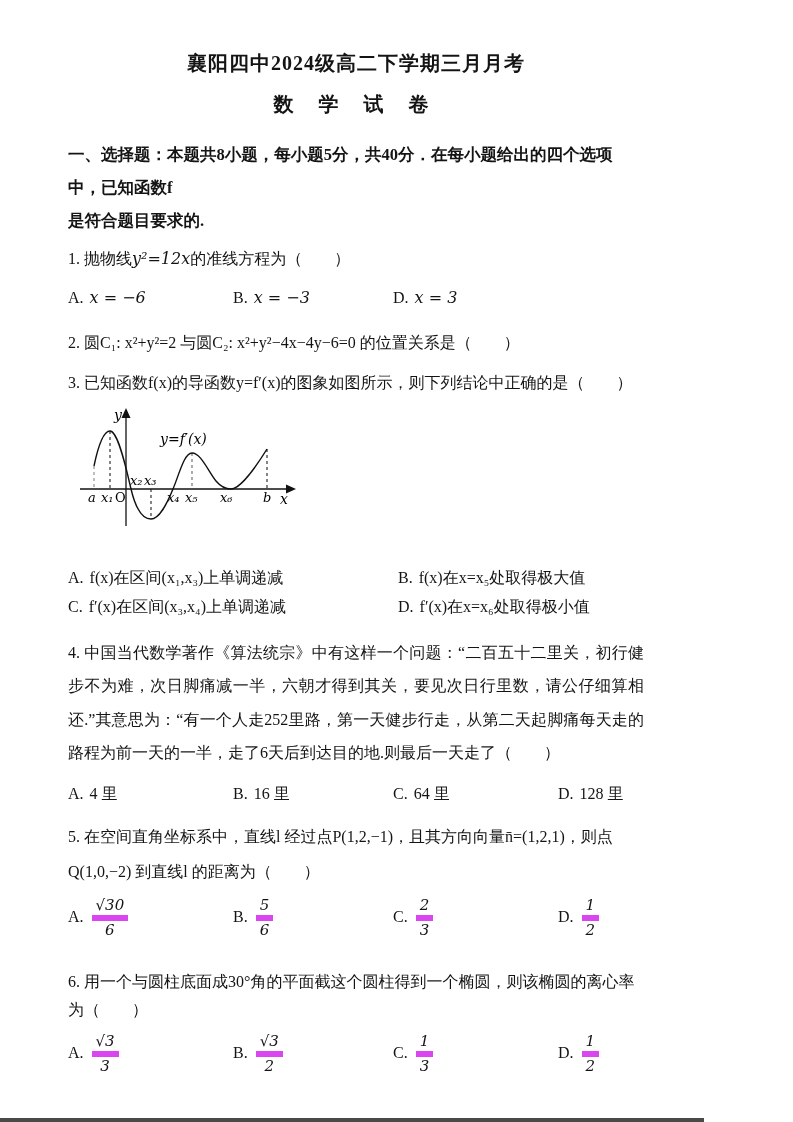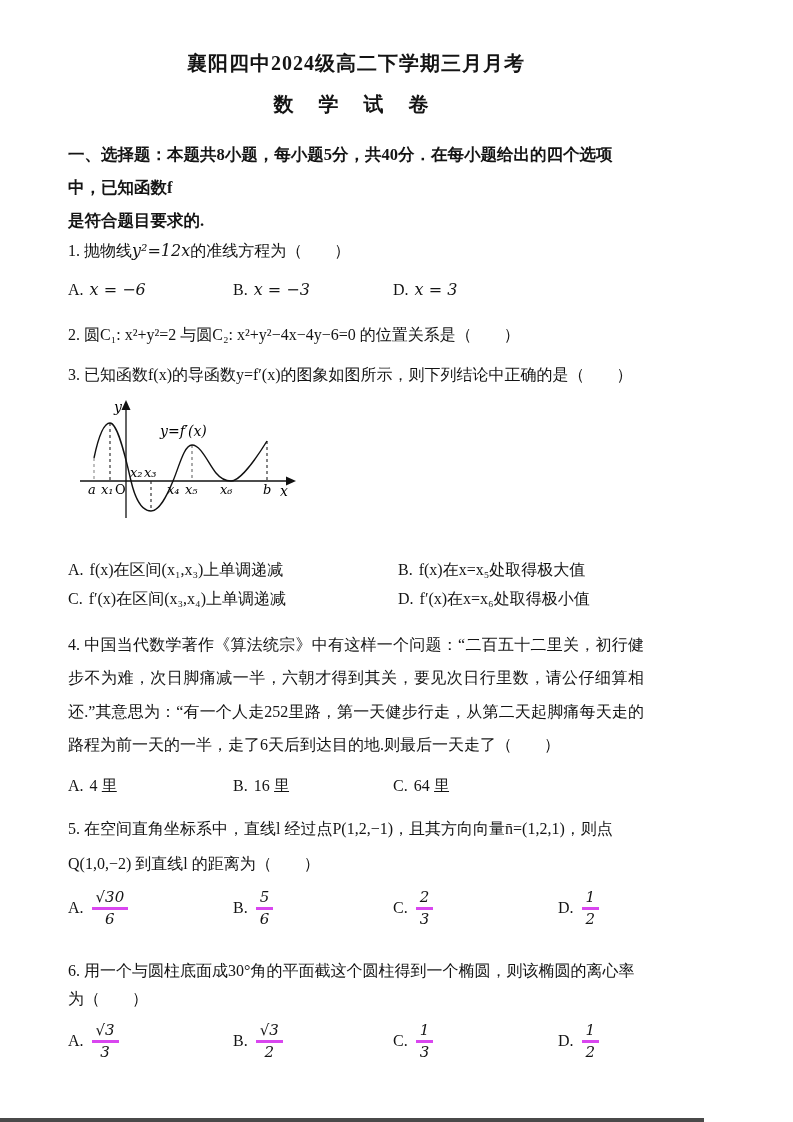--- a/index.html
+++ b/index.html
@@ -27,24 +27,24 @@
   .opts4 .opt:nth-child(3){ width:165px; }
   .opts4 .opt:nth-child(4){ flex:1; }
   .opt { white-space:nowrap; }
   .opt-label { margin-right:6px; }
   .opts2 { display:grid; grid-template-columns:330px 1fr; margin-top:10px; }
   .frac {
     display:inline-block; text-align:center; vertical-align:middle;
     line-height:1.15; font-size:15px; margin-left:2px;
     font-family:"DejaVu Serif","Liberation Serif",serif; font-style:italic;
   }
-  .frac .num { display:block; border-bottom:3px solid #d946ef; padding:0 4px 1px 4px; }
+  .frac .num { display:block; border-bottom:6px solid #d946ef; padding:0 4px 1px 4px; }
   .frac .den { display:block; padding-top:1px; }
   .figure-wrap { margin:8px 0 4px 6px; }
-  .q1 { }
+  .q1 { margin-top:8px; }
   .q2 { margin-top:16px; }
   .q3 { margin-top:12px; }
   .q4 { margin-top:14px; }
   .q4 .q-stem { text-align:justify; line-height:2.1; }
   .q5 { margin-top:10px; }
   .q5 .q-stem { line-height:2.2; }
   .q5 .opts4, .q6 .opts4 { margin-top:8px; }
   .q6 { margin-top:28px; }
   .bottom-bar {
     position:absolute; left:0; right:0; bottom:0; height:4px; background:#4a4a4a;
@@ -129,20 +129,21 @@
         <div class="opt"><span class="opt-label">D.</span><span>f′(x)在x=x₆处取得极小值</span></div>
       </div>
     </div>
 
     <div class="q q4">
       <p class="q-stem">4. 中国当代数学著作《算法统宗》中有这样一个问题：“二百五十二里关，初行健步不为难，次日脚痛减一半，六朝才得到其关，要见次日行里数，请公仔细算相还.”其意思为：“有一个人走252里路，第一天健步行走，从第二天起脚痛每天走的路程为前一天的一半，走了6天后到达目的地.则最后一天走了（　　）</p>
       <div class="opts4">
         <div class="opt"><span class="opt-label">A.</span><span>4 里</span></div>
         <div class="opt"><span class="opt-label">B.</span><span>16 里</span></div>
         <div class="opt"><span class="opt-label">C.</span><span>64 里</span></div>
+        <div class="opt"><span class="opt-label">D.</span><span>128 里</span></div>
       </div>
     </div>
 
     <div class="q q5">
       <p class="q-stem">5. 在空间直角坐标系中，直线l 经过点P(1,2,−1)，且其方向向量n̄=(1,2,1)，则点Q(1,0,−2) 到直线l 的距离为（　　）</p>
       <div class="opts4">
         <div class="opt"><span class="opt-label">A.</span><span class="frac"><span class="num">√30</span><span class="den">6</span></span></div>
         <div class="opt"><span class="opt-label">B.</span><span class="frac"><span class="num">5</span><span class="den">6</span></span></div>
         <div class="opt"><span class="opt-label">C.</span><span class="frac"><span class="num">2</span><span class="den">3</span></span></div>
         <div class="opt"><span class="opt-label">D.</span><span class="frac"><span class="num">1</span><span class="den">2</span></span></div>

